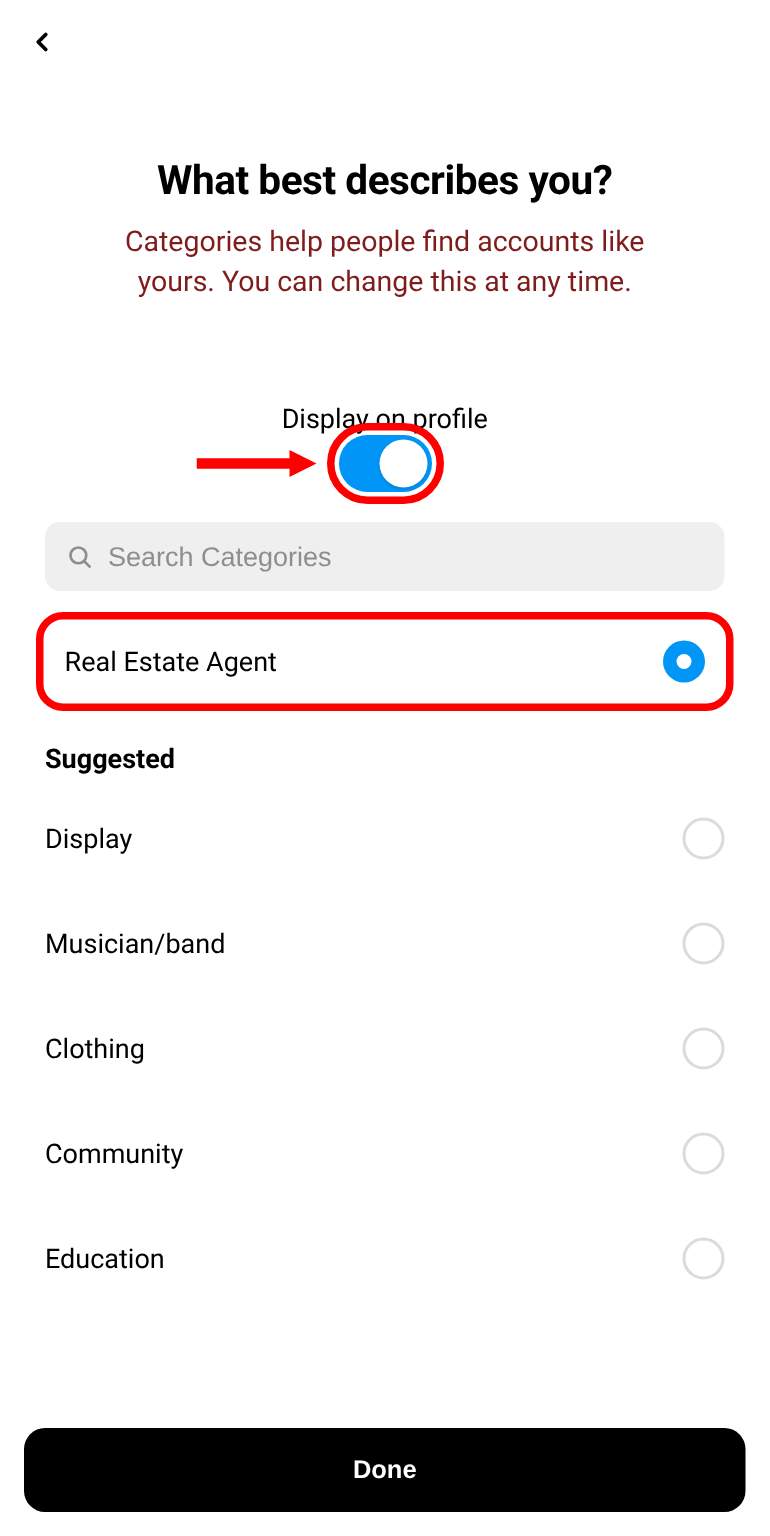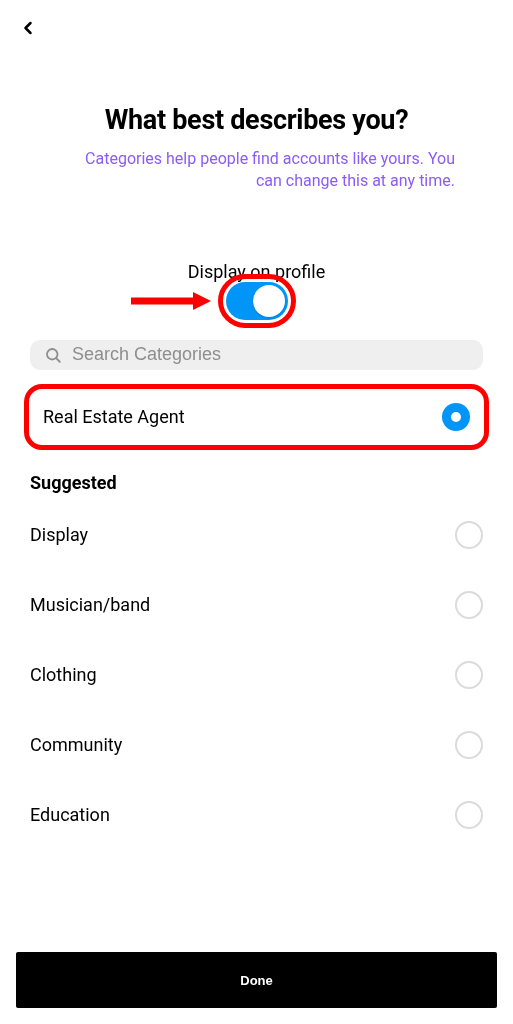--- a/index.html
+++ b/index.html
@@ -1,42 +1,42 @@
 <!DOCTYPE html>
 <html><head>
 <meta charset="utf-8">
 <style>
   * { box-sizing: border-box; margin: 0; padding: 0; }
   html, body { width: 513px; height: 1024px; font-family: -apple-system, BlinkMacSystemFont, "Segoe UI", Roboto, Helvetica, Arial, sans-serif; background: #fff; color: #000; overflow: hidden; position: relative; }
   .header-bar { height: 56px; display: flex; align-items: center; padding: 0 8px; }
   .back-btn { width: 40px; height: 40px; display: flex; align-items: center; justify-content: center; cursor: pointer; }
   .content { padding: 0 30px; }
   .title { text-align: center; font-size: 27px; font-weight: 700; margin-top: 48px; letter-spacing: -0.3px; }
-  .subtitle { text-align: right; color: #8b5cf6; font-size: 16px; line-height: 1.4; margin-top: 12px; padding: 0 28px; }
+  .subtitle { text-align: center; color: #7f1d1d; font-size: 19px; line-height: 1.4; margin-top: 12px; padding: 0 28px; }
   .display-row { display: flex; align-items: center; justify-content: space-between; margin-top: 68px; margin-bottom: 20px; flex-direction: column; }
   .display-label { font-size: 18px; }
   .toggle-wrap { position: relative; display: flex; align-items: center; }
   .toggle-highlight { position: absolute; top: -8px; left: -8px; right: -8px; bottom: -8px; border: 5px solid #ff0000; border-radius: 28px; pointer-events: none; }
   .toggle { width: 62px; height: 38px; background: #0095f6; border-radius: 19px; position: relative; cursor: pointer; }
   .toggle-knob { position: absolute; width: 32px; height: 32px; background: #fff; border-radius: 50%; top: 3px; right: 3px; box-shadow: 0 1px 2px rgba(0,0,0,0.15); }
   .arrow { position: absolute; left: -95px; top: 50%; transform: translateY(-50%); width: 80px; height: 18px; }
-  .search-box { background: #efefef; border-radius: 10px; height: 30px; display: flex; align-items: center; padding: 0 14px; margin-bottom: 14px; }
+  .search-box { background: #efefef; border-radius: 10px; height: 46px; display: flex; align-items: center; padding: 0 14px; margin-bottom: 14px; }
   .search-icon { color: #8e8e8e; margin-right: 10px; display: flex; }
   .search-input { border: none; background: transparent; font-size: 18px; color: #8e8e8e; flex: 1; outline: none; }
   .search-input::placeholder { color: #8e8e8e; }
   .selected-row { border: 5px solid #ff0000; border-radius: 18px; padding: 14px 14px; display: flex; align-items: center; justify-content: space-between; margin: 0 -6px 22px -6px; gap: 36px; }
   .selected-label { font-size: 18px; }
   .radio-selected { width: 28px; height: 28px; background: #0095f6; border-radius: 50%; display: flex; align-items: center; justify-content: center; }
   .radio-selected-inner { width: 10px; height: 10px; background: #fff; border-radius: 50%; }
   .suggested-heading { font-size: 18px; font-weight: 700; margin-bottom: 28px; }
   .cat-row { display: flex; align-items: center; justify-content: space-between; margin-bottom: 42px; cursor: pointer; }
   .cat-label { font-size: 18px; }
   .radio-empty { width: 28px; height: 28px; border: 2px solid #dbdbdb; border-radius: 50%; }
   .done-bar { position: absolute; left: 16px; right: 16px; bottom: 16px; }
-  .done-btn { width: 100%; height: 56px; background: #000; color: #fff; border: none; border-radius: 2px; font-size: 13px; font-weight: 600; cursor: pointer; }
+  .done-btn { width: 100%; height: 56px; background: #000; color: #fff; border: none; border-radius: 14px; font-size: 17px; font-weight: 600; cursor: pointer; }
   .fade { position: absolute; left: 0; right: 0; bottom: 72px; height: 40px; background: linear-gradient(to bottom, rgba(255,255,255,0), #fff); pointer-events: none; }
 </style>
 </head>
 <body>
 
 <div class="header-bar">
   <div class="back-btn">
     <svg width="20" height="20" viewBox="0 0 24 24" fill="none" stroke="#000" stroke-width="3" stroke-linecap="round" stroke-linejoin="round">
         <polyline points="15 18 9 12 15 6"></polyline>
       </svg>

